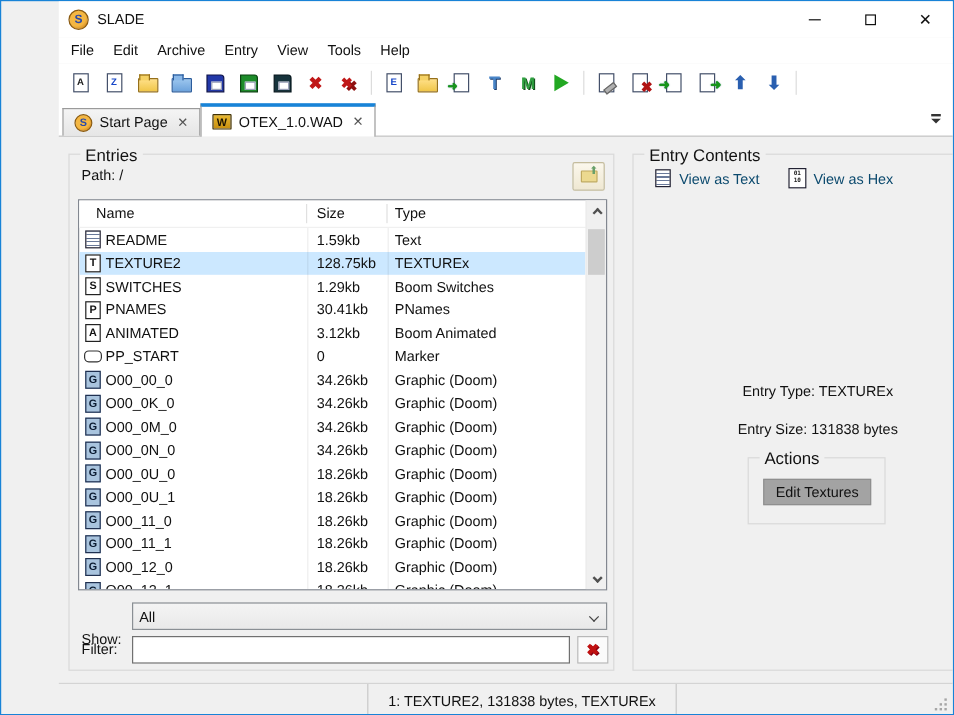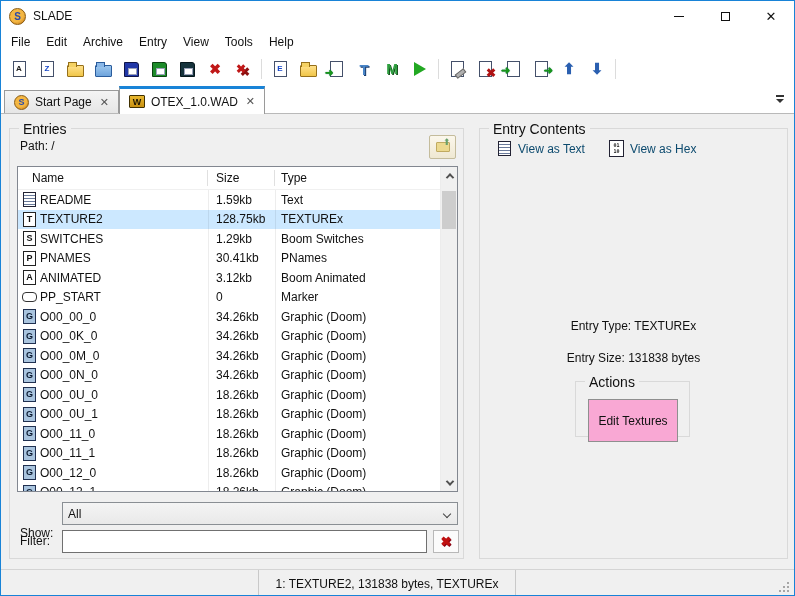--- a/index.html
+++ b/index.html
@@ -1,20 +1,20 @@
 <!DOCTYPE html>
 <html><head>
 <meta charset="utf-8">
 <style>
   * { margin:0; padding:0; box-sizing:border-box; }
   html,body { width:795px; height:596px; }
   body { font-family:"Liberation Sans", sans-serif; font-size:12px; color:#111; background:#fff; }
 
   .app { position:relative; width:795px; height:596px; background:#f0f0f0;
-         border:1px solid #1883d7; overflow:hidden; }
+         border:1px solid #1883d7; overflow:hidden;padding-left:48px; }
 
   
   .titlebar { height:30px; background:#fff; position:relative; display:flex; align-items:center; }
   .app-logo { width:17px; height:17px; margin-left:8px; position:relative; border-radius:50%;
               background:radial-gradient(circle at 40% 35%, #f4b743 55%, #c87c18 90%);
               border:1px solid #8a5a10; display:flex; align-items:center; justify-content:center; }
   .app-logo::after { content:"S"; font-weight:bold; font-size:10px; color:#2a4aaa; }
   .title-text { margin-left:7px; font-size:12px; color:#111; }
   .win-controls { position:absolute; right:0; top:0; height:30px; display:flex; }
   .win-btn { width:46px; height:30px; display:flex; align-items:center; justify-content:center; }
@@ -195,22 +195,22 @@
   .view-btn { display:flex; align-items:center; gap:6px; background:transparent; border:none;
       font:12px "Liberation Sans",sans-serif; color:#0c4a6e; padding:2px 3px; }
   .view-text-icon, .view-hex-icon { width:15px; height:15px; display:flex;
       align-items:center; justify-content:center; }
   .view-hex-icon::before { content:"01\A 10"; white-space:pre; display:block; width:13px; height:14px;
       background:#fff; border:1px solid #223; font:bold 5px/6px "DejaVu Sans Mono",monospace;
       text-align:center; padding-top:1px; color:#222; }
   .info-line { position:absolute; left:0; right:0; text-align:center; }
   .info-index { top:158px; } .info-type { top:190px; } .info-size { top:222px; }
   .gb-actions { position:absolute; left:95px; top:252px; width:115px; height:56px; border:1px solid #d9d9d9; }
-  .edit-textures-btn { position:absolute; left:12px; top:17px; width:90px; height:43px;
-      background:#f9a8d4; border:1px solid #8f8f8f; font:12px "Liberation Sans",sans-serif; color:#111; }
+  .edit-textures-btn { position:absolute; left:12px; top:17px; width:90px; height:22px;
+      background:#a3a3a3; border:1px solid #8f8f8f; font:12px "Liberation Sans",sans-serif; color:#111; }
 
   
   .statusbar { position:relative; height:28px; background:#f0f0f0; border-top:1px solid #d4d4d4;
       display:flex; align-items:center; }
   .sb-cell { height:100%; display:flex; align-items:center; justify-content:center; }
   .sb-c1 { width:258px; border-right:1px solid #c9c9c9; }
   .sb-c2 { width:257px; border-right:1px solid #c9c9c9; }
   .sb-c3 { flex:1; }
   .resize-grip { position:absolute; right:3px; bottom:3px; width:12px; height:12px; }
   .resize-grip::before { content:""; position:absolute; left:8px; top:0; width:2px; height:2px;

